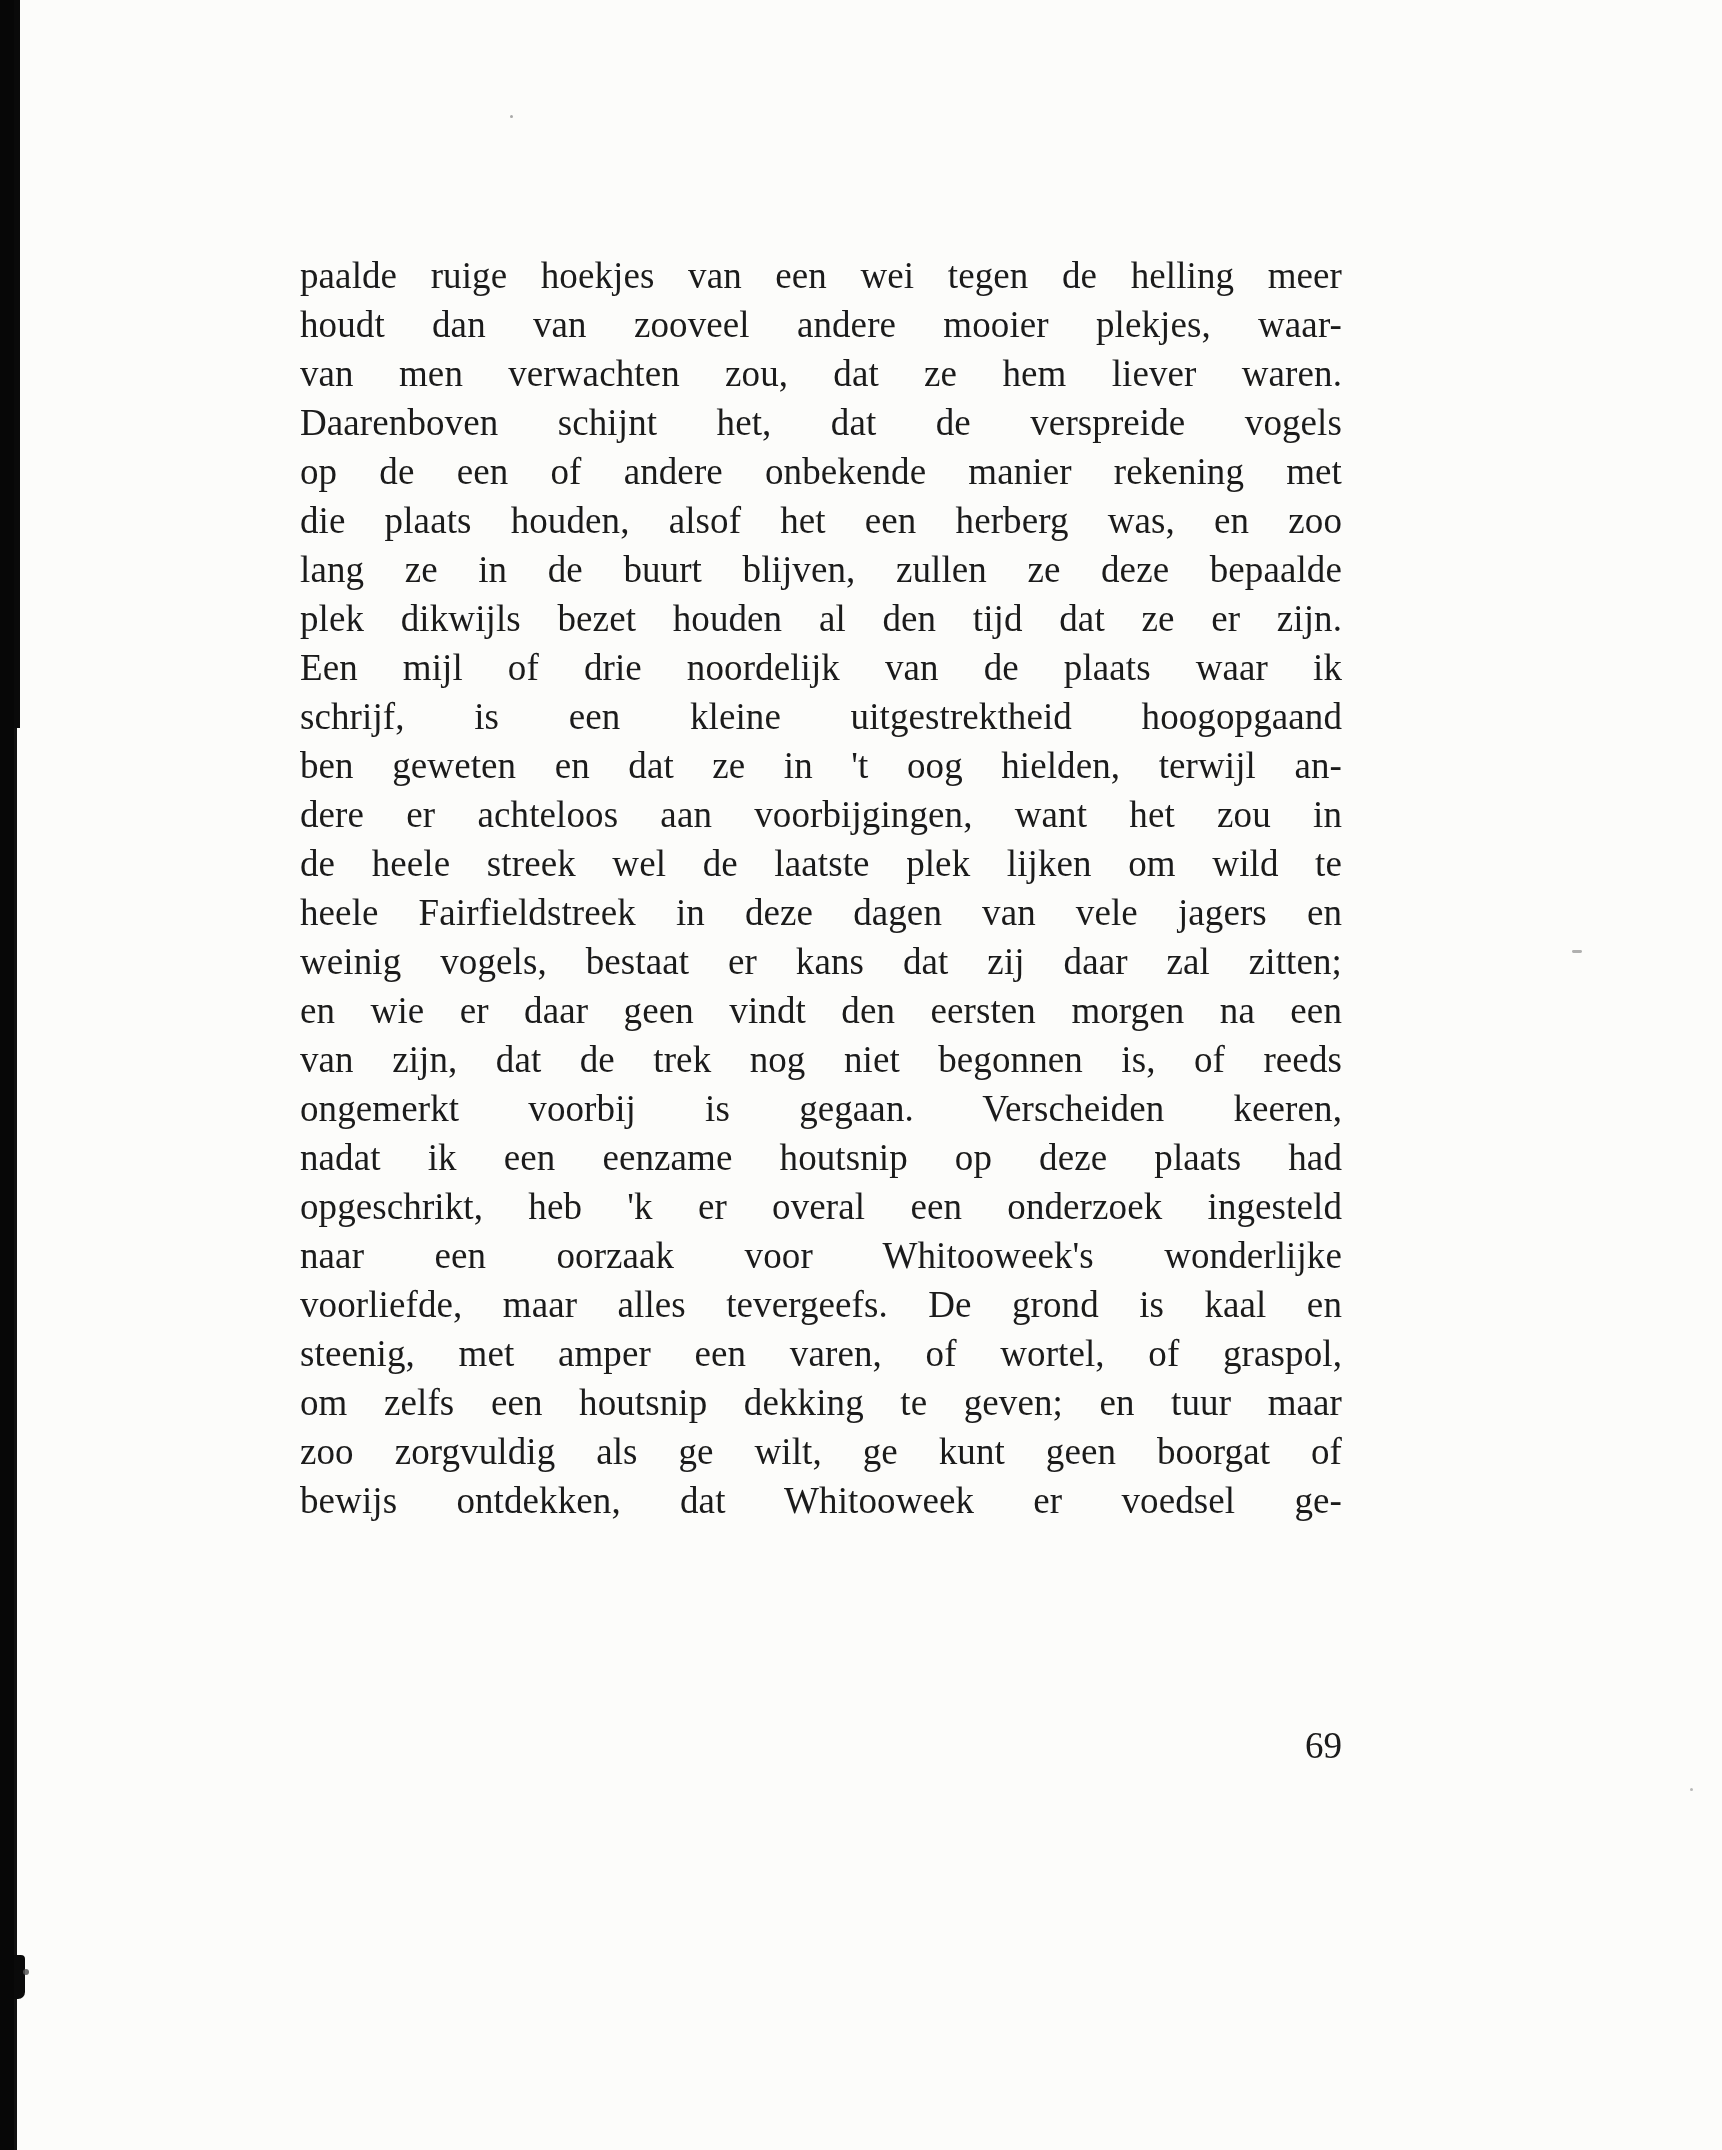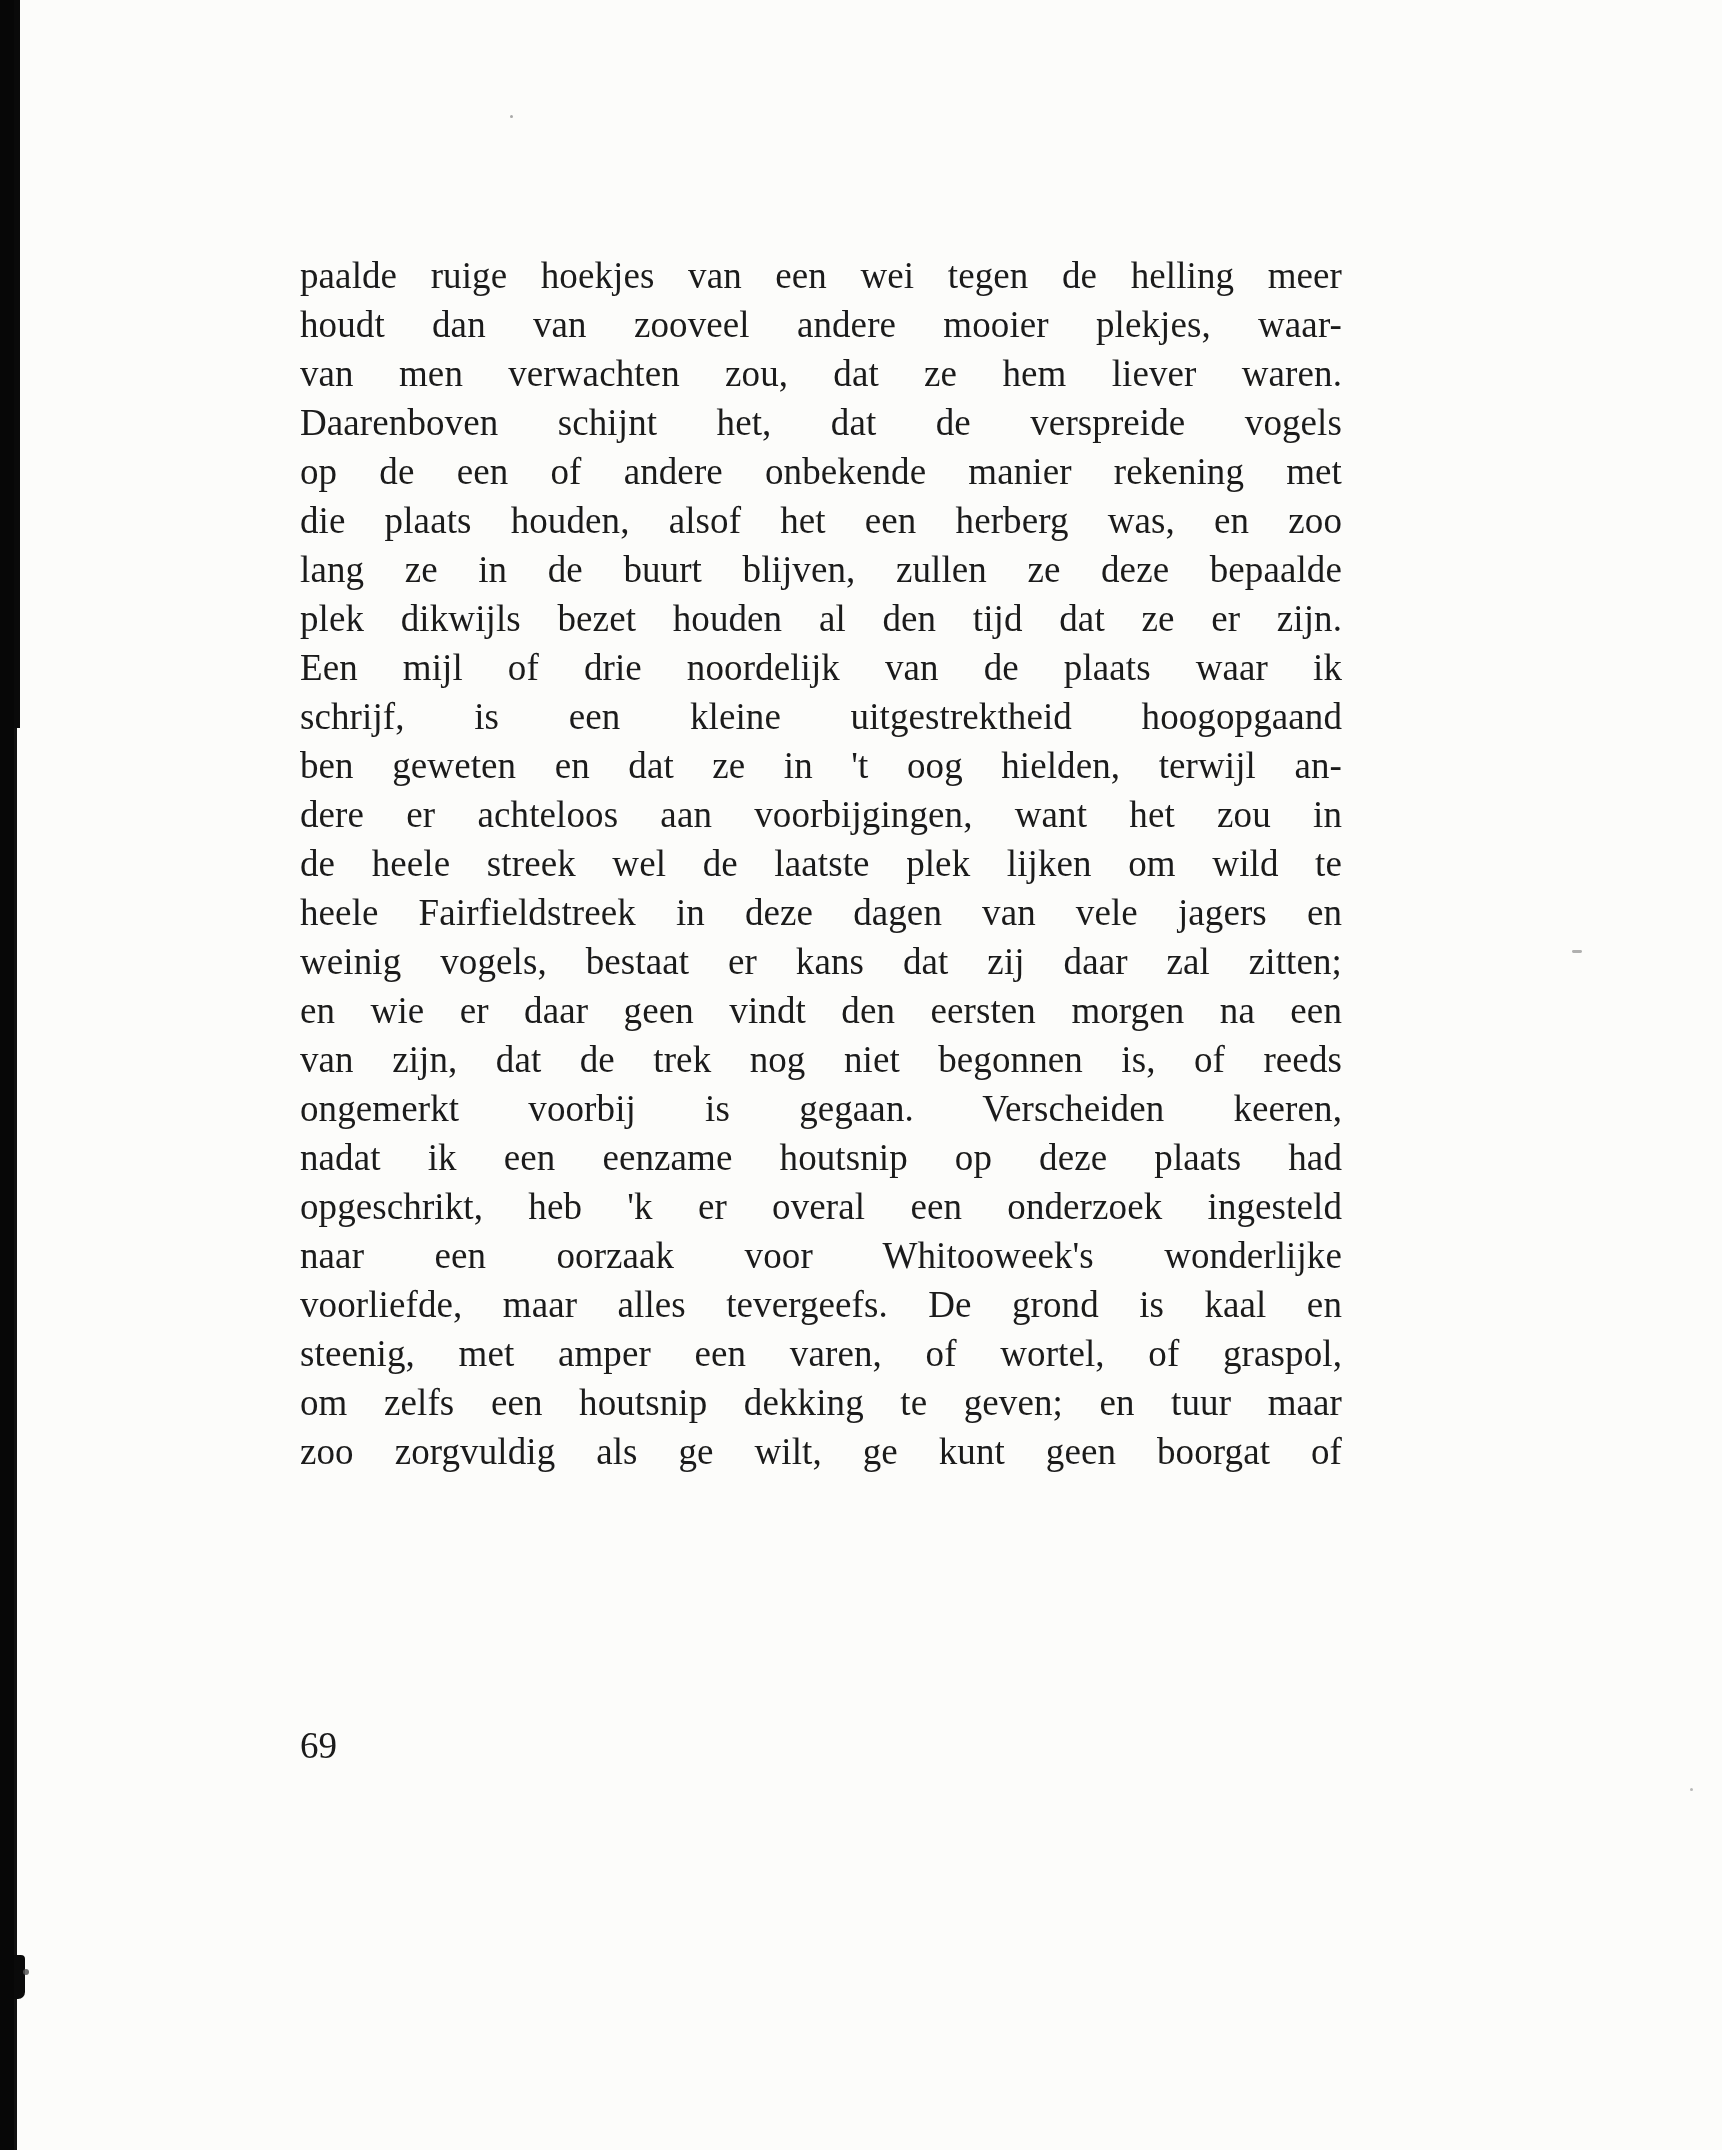--- a/index.html
+++ b/index.html
@@ -57,21 +57,21 @@
     -moz-text-align-last: justify;
     text-align-last: justify;
     word-spacing: .05em;
     white-space: normal;
   }
 
   .page-number {
     position: absolute;
     left: 300px; top: 1721px;
     width: 1042px;
-    text-align: left;
+    text-align: right;
     font-size: 37px;
     line-height: 49px;
   }
 </style>
 </head>
 <body>
 
 <div class="spine-bar"></div>
 <div class="spine-bar-upper"></div>
 <div class="spine-bar-taper"></div>
@@ -100,16 +100,17 @@
     <div class="line">en wie er daar geen vindt den eersten morgen na een</div>
     <div class="line">van zijn, dat de trek nog niet begonnen is, of reeds</div>
     <div class="line">ongemerkt voorbij is gegaan. Verscheiden keeren,</div>
     <div class="line">nadat ik een eenzame houtsnip op deze plaats had</div>
     <div class="line">opgeschrikt, heb 'k er overal een onderzoek ingesteld</div>
     <div class="line">naar een oorzaak voor Whitooweek's wonderlijke</div>
     <div class="line">voorliefde, maar alles tevergeefs. De grond is kaal en</div>
     <div class="line">steenig, met amper een varen, of wortel, of graspol,</div>
     <div class="line">om zelfs een houtsnip dekking te geven; en tuur maar</div>
     <div class="line">zoo zorgvuldig als ge wilt, ge kunt geen boorgat of</div>
+    <div class="line">bewijs ontdekken, dat Whitooweek er voedsel ge-</div>
   </div>
 
 <div class="page-number">69</div>
 
 
 </body></html>

